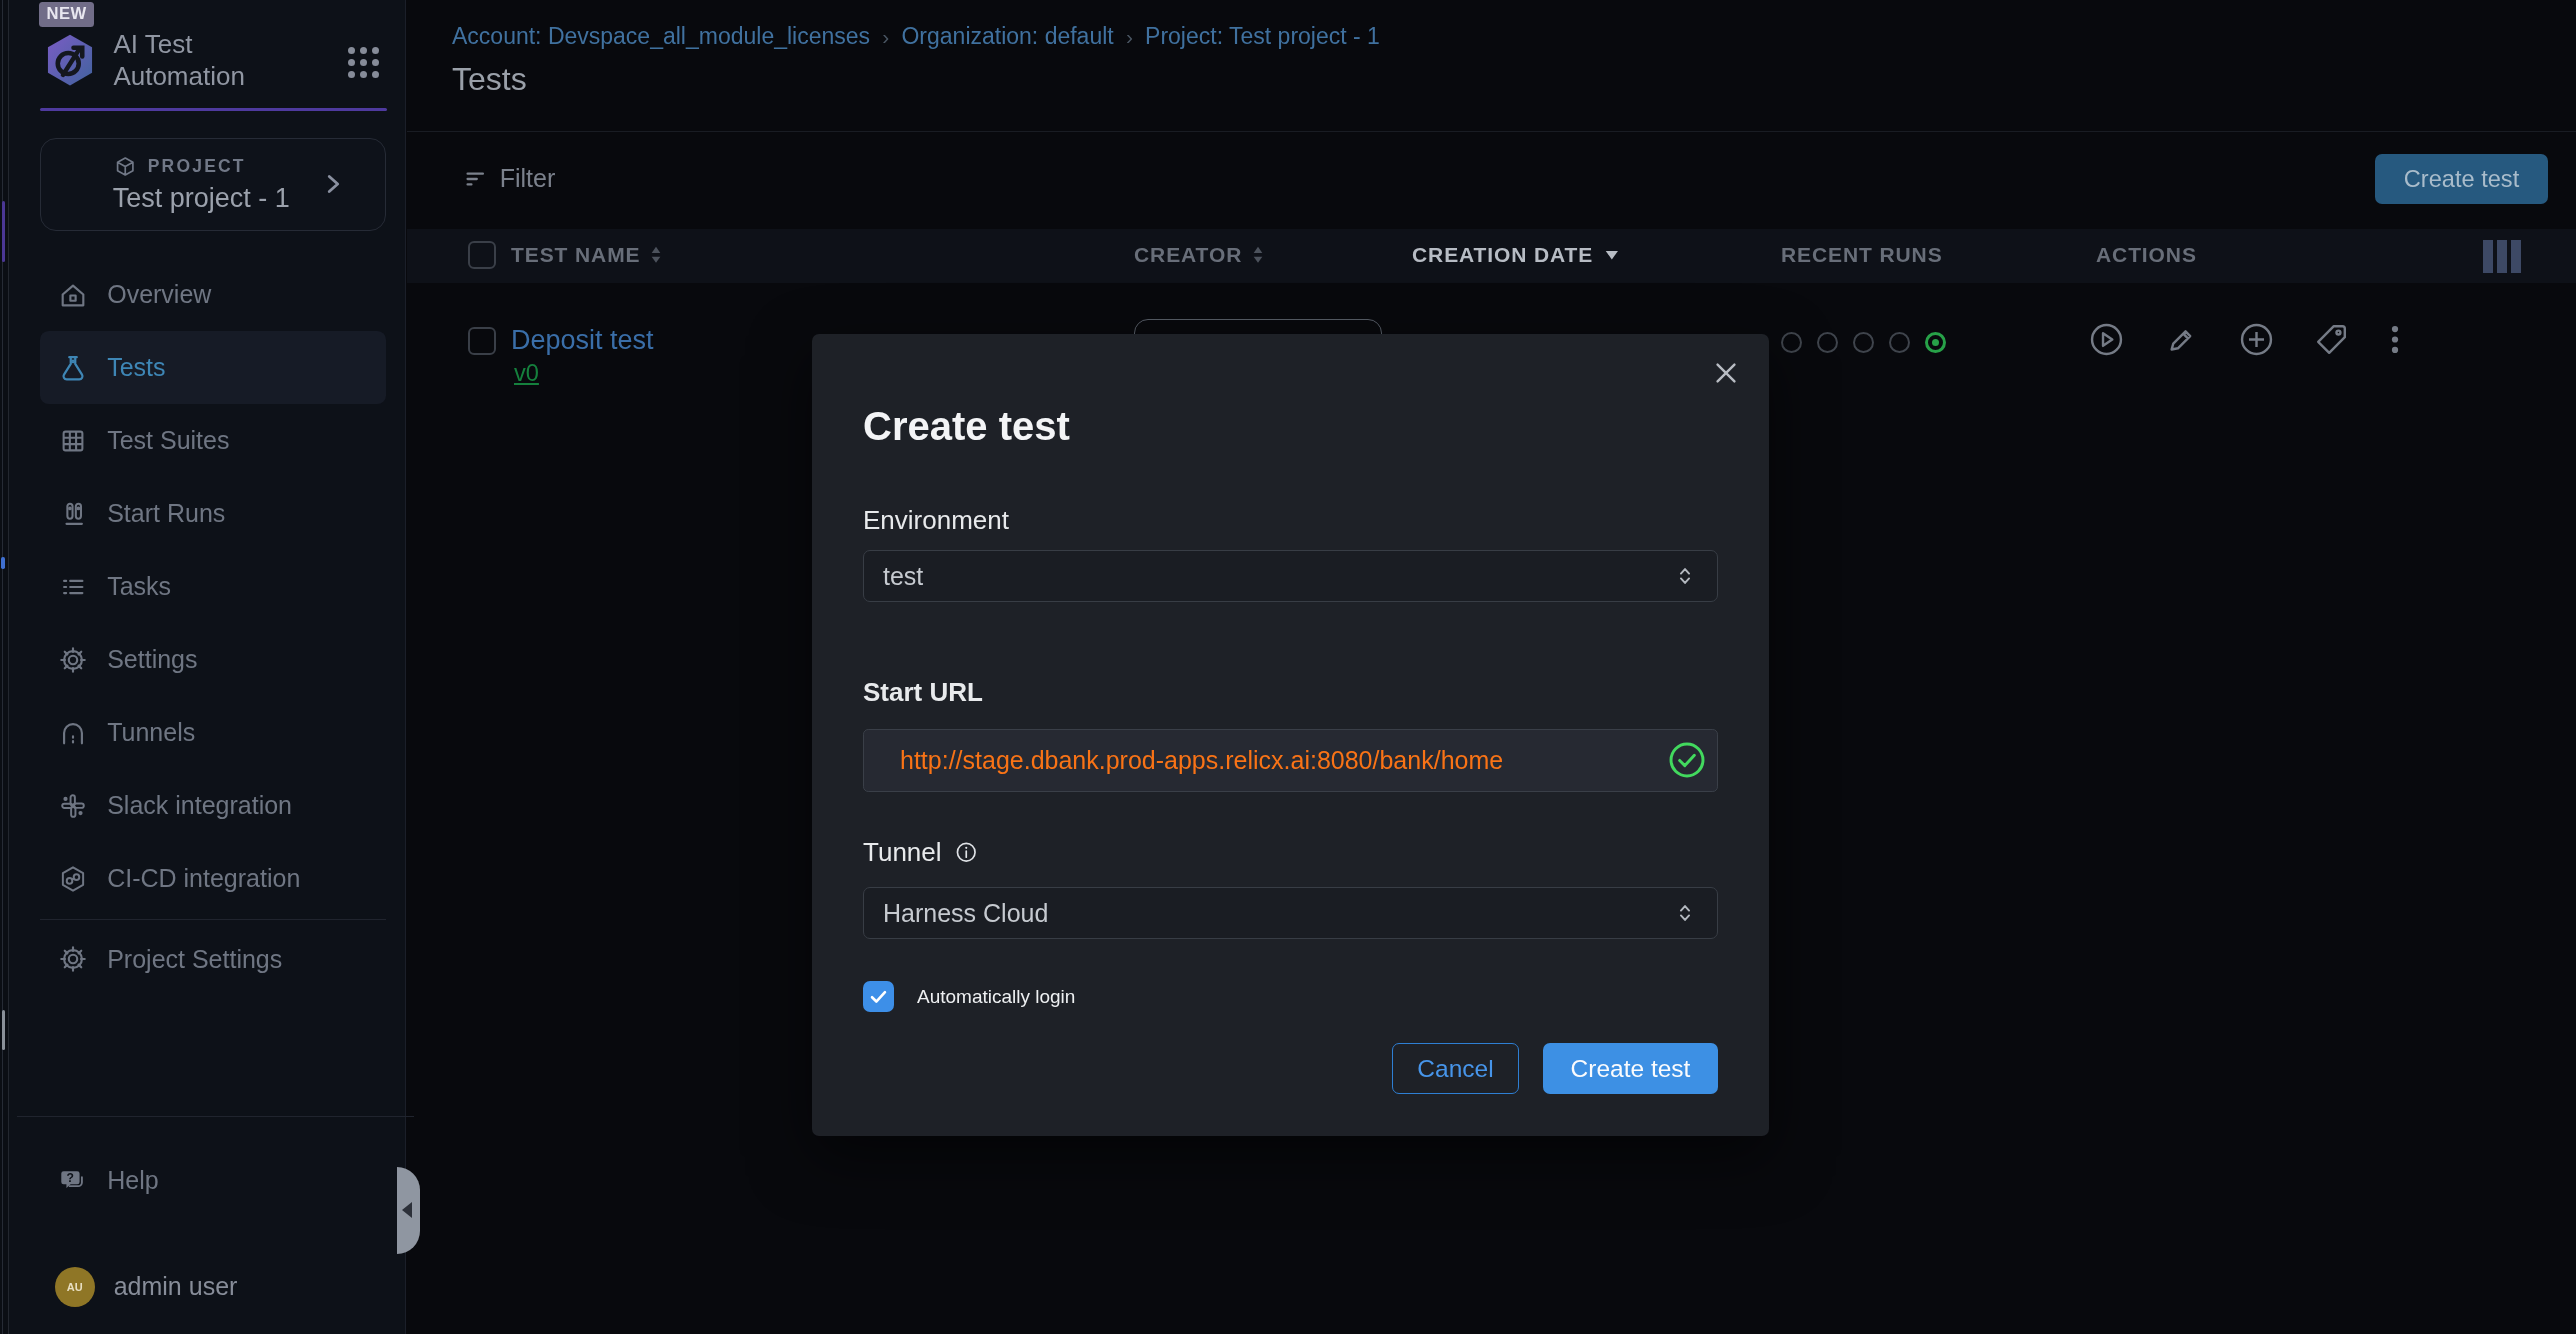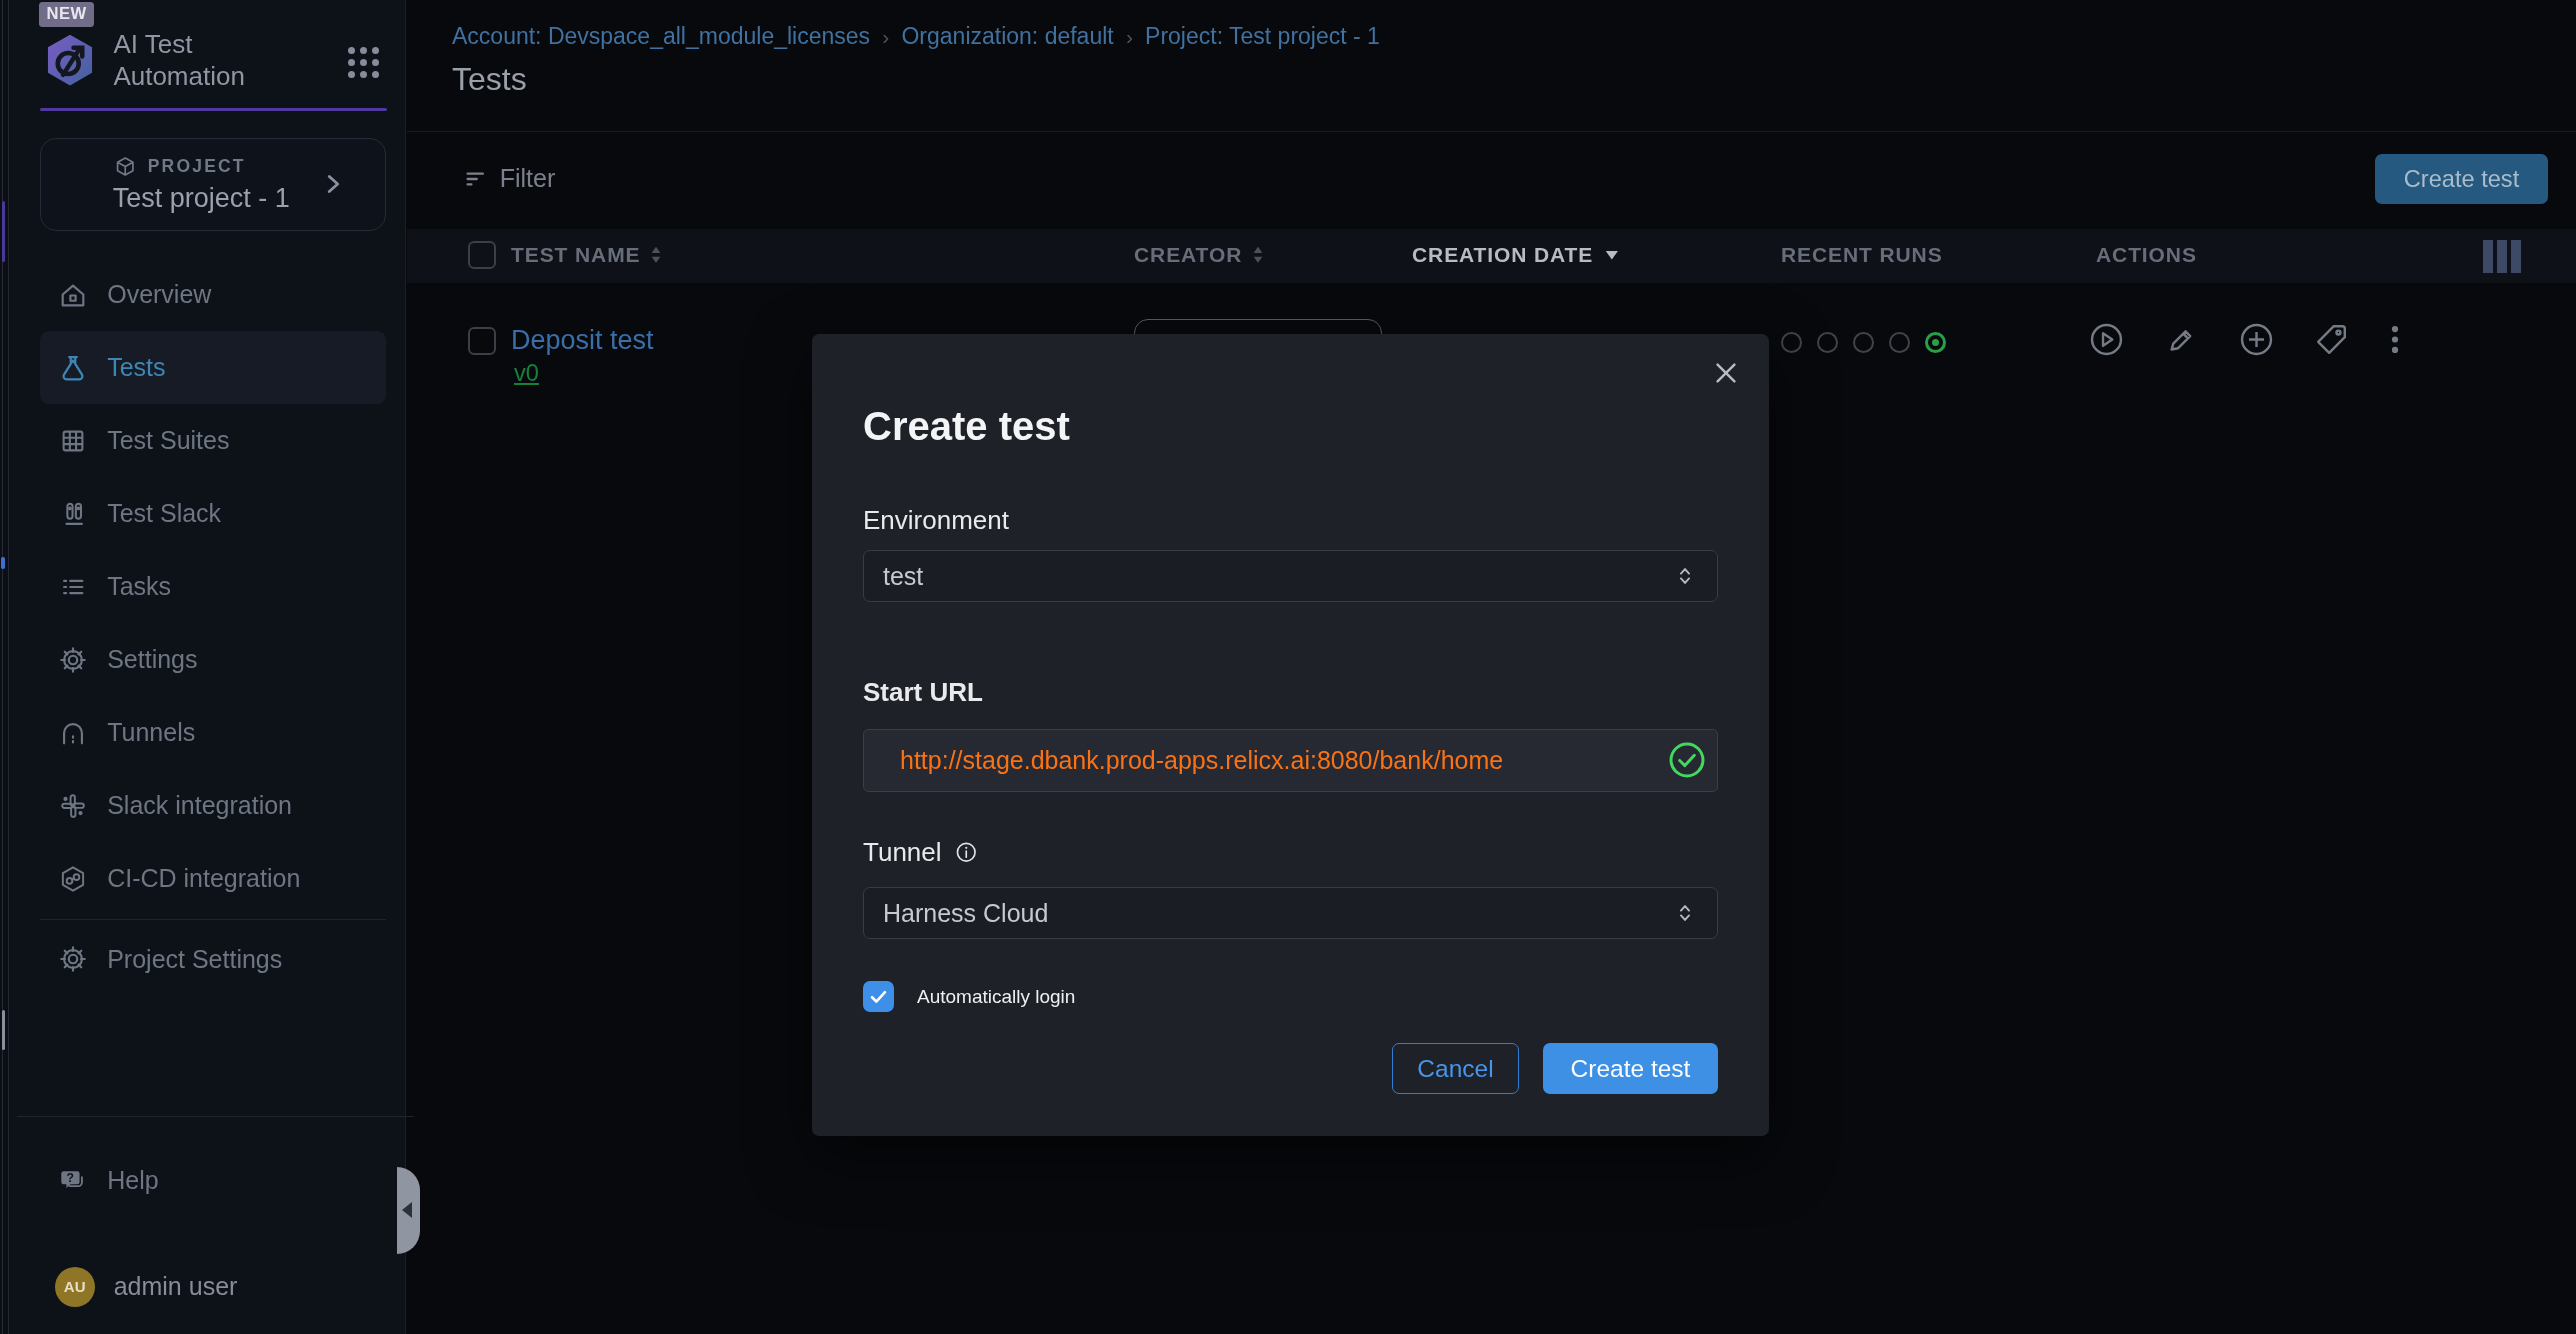--- a/index.html
+++ b/index.html
@@ -36,21 +36,21 @@
   .nav-item { position:relative; height:73px; display:flex; align-items:center; color:#6f7683; font-size:25px;
               border-radius:8.7px; cursor:pointer; }
   .nav-item .ni-icon { width:31px; height:31px; margin-left:17.5px; flex:0 0 31px; display:flex; align-items:center; justify-content:center; }
   .nav-item .ni-label { margin-left:19px; }
   .nav-item.active { background:#161b26; color:#3e86b5; }
   .nav-divider { height:0.9px; background:#20242e; margin:3.5px 0; }
 
   .side-divider { position:absolute; left:8.7px; top:1116px; width:397px; height:0.9px; background:#20242e; }
   .help-item { position:absolute; left:31px; top:1144px; width:346px; }
   .user-item { position:absolute; left:31px; top:1250px; width:346px; height:73px; display:flex; align-items:center; cursor:pointer; }
-  .avatar { width:40px; height:40px; border-radius:50%; background:#8f7626; color:#e8dfc2; font-size:15px; font-weight:bold;
+  .avatar { width:40px; height:40px; border-radius:50%; background:#8f7626; color:#e8dfc2; font-size:11px; font-weight:bold;
             display:flex; align-items:center; justify-content:center; margin-left:15px; }
   .user-name { margin-left:19px; font-size:25px; color:#878d99; }
 
   .collapse-handle { position:absolute; left:397px; top:1167px; width:23px; height:87px; background:#8f96a1;
                      border-radius:0 45px 45px 0; cursor:pointer; }
   .collapse-handle::after { content:""; position:absolute; left:5.2px; top:35px; border-top:8.7px solid transparent;
                             border-bottom:8.7px solid transparent; border-right:10.5px solid #2c3039; }
 
   
   .main { position:absolute; left:407px; top:0; width:2169px; height:1334px; }
@@ -205,21 +205,21 @@
       <div class="nav-item">
         <span class="ni-icon">
           <svg width="30" height="30" viewBox="0 0 32 32" fill="none" stroke="currentColor" stroke-width="2.2" stroke-linecap="round">
             <rect x="10" y="5" width="5.5" height="16" rx="2.75"></rect>
               <rect x="19" y="5" width="5.5" height="16" rx="2.75"></rect>
             <circle cx="12.75" cy="10" r="0.9" fill="currentColor"></circle>
               <circle cx="21.75" cy="10" r="0.9" fill="currentColor"></circle>
             <path d="M9 26.5h16.5"></path>
           </svg>
           </span>
-        <span class="ni-label">Test Slack</span>
+        <span class="ni-label">Start Runs</span>
       </div>
 
       <div class="nav-item">
         <span class="ni-icon">
           <svg width="30" height="30" viewBox="0 0 32 32" fill="none" stroke="currentColor" stroke-width="2.3" stroke-linecap="round">
             <path d="M13 9.5h13 M13 16h13 M13 22.5h13 M6.5 9.5h2.2 M6.5 16h2.2 M6.5 22.5h2.2"></path>
           </svg>
           </span>
         <span class="ni-label">Tasks</span>
       </div>

